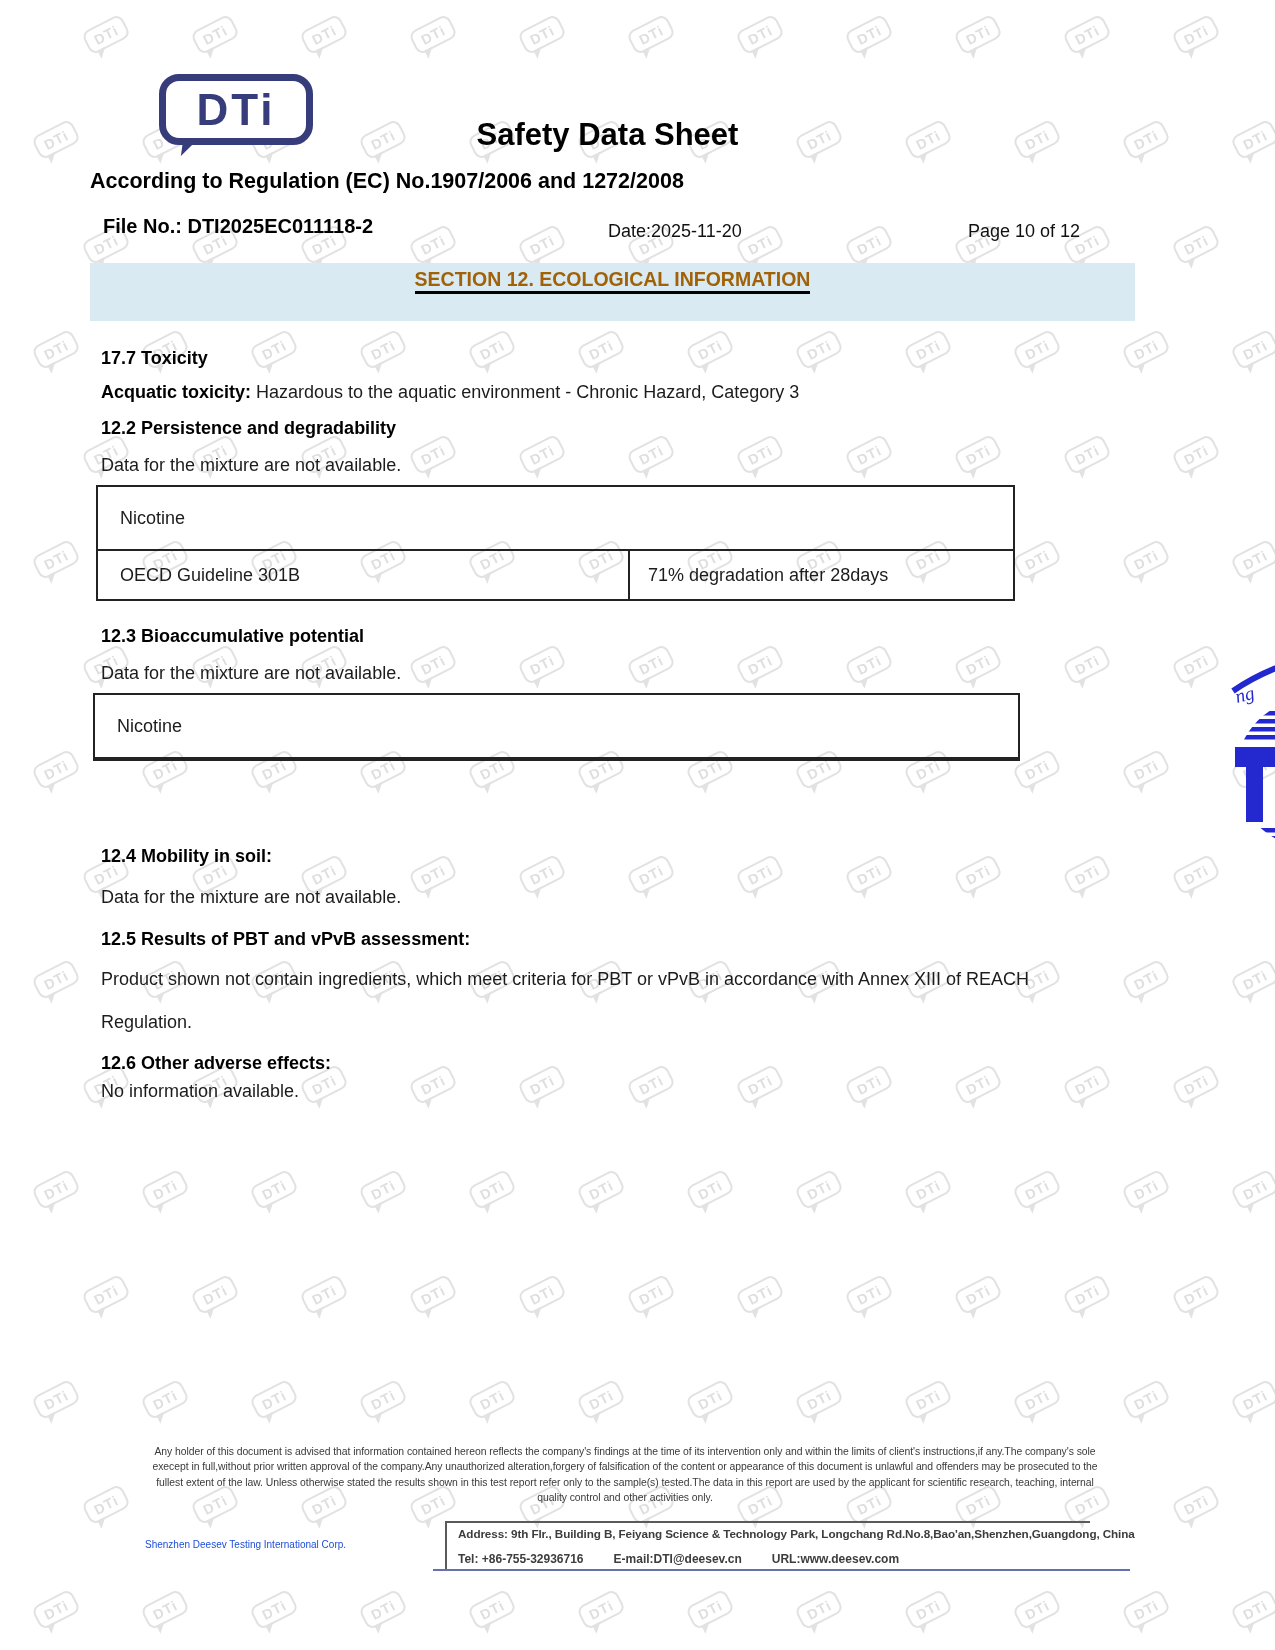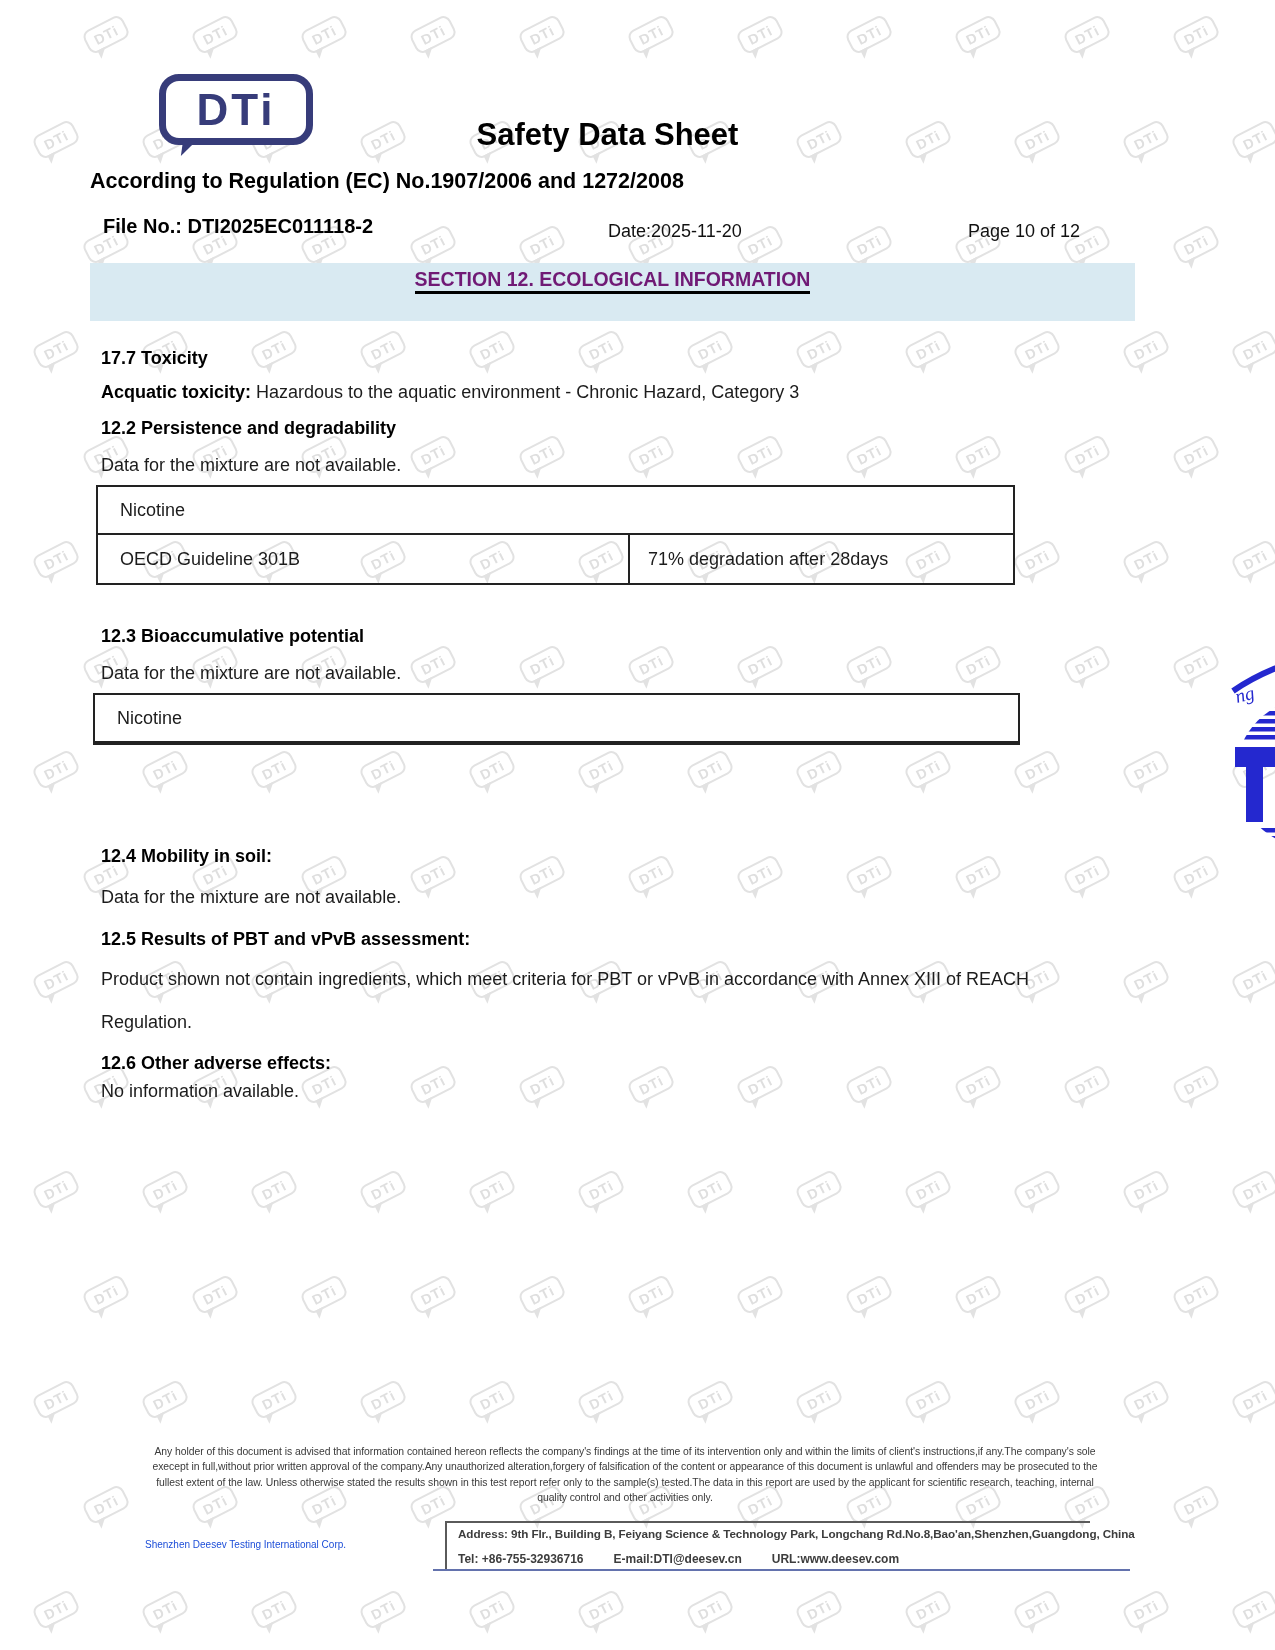--- a/index.html
+++ b/index.html
@@ -48,31 +48,31 @@
   }
   .meta-file { left:103px; top:215px; font-size:20px; font-weight:bold; color:#000; }
   .meta-date { left:608px; top:221px; font-size:18px; color:#111; }
   .meta-page { left:968px; top:221px; font-size:18px; color:#111; }
   
   .banner {
     left:90px; top:263px; width:1045px; height:58px;
     background:#d9eaf2; text-align:center; padding-top:5px;
   }
   .banner span {
-    font-size:19.5px; font-weight:bold; color:#701a75;
+    font-size:19.5px; font-weight:bold; color:#a16207;
     border-bottom:3px solid #000; padding-bottom:1px;
   }
   
   .h-sec { left:101px; font-size:18px; font-weight:bold; color:#000; }
   .p-body { left:101px; font-size:18px; color:#1c1c1c; }
   .lbl-bold { font-weight:bold; color:#000; }
   
   .tbl { position:absolute; border:2px solid #222; background:transparent; }
   .tbl-head {
-    height:48px; display:flex; align-items:center;
+    height:64px; display:flex; align-items:center;
     padding-left:22px; border-bottom:2px solid #222; font-size:18px;
   }
   .tbl-split { display:flex; height:48px; }
   .cell { display:flex; align-items:center; font-size:18px; height:100%; }
   .cell.c1 { padding-left:22px; border-right:2px solid #222; }
   .cell.c2 { padding-left:18px; flex:1; }
   
   .stamp { left:1225px; top:645px; z-index:2; }
   
   .disclaimer { left:145px; top:1444px; width:960px; color:#3a3a3a; }

